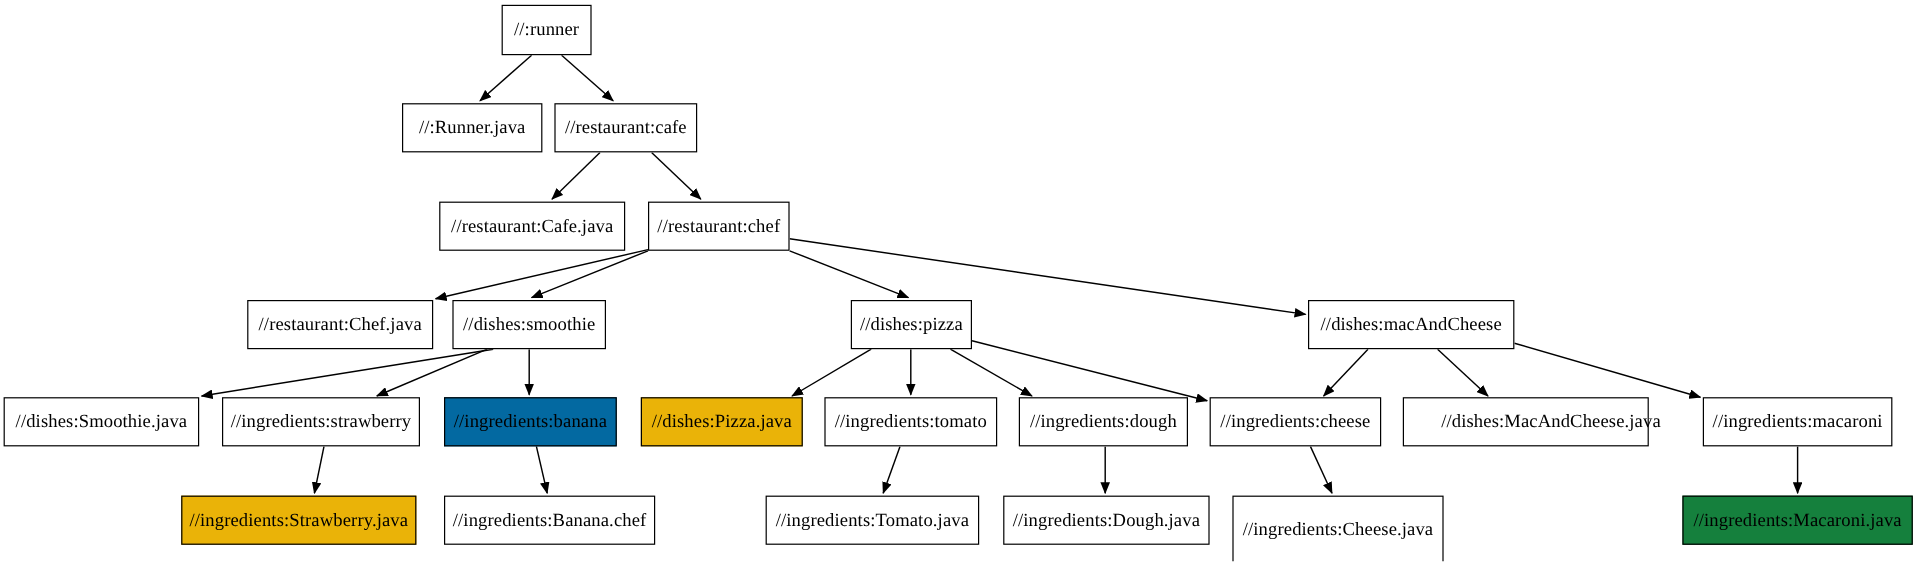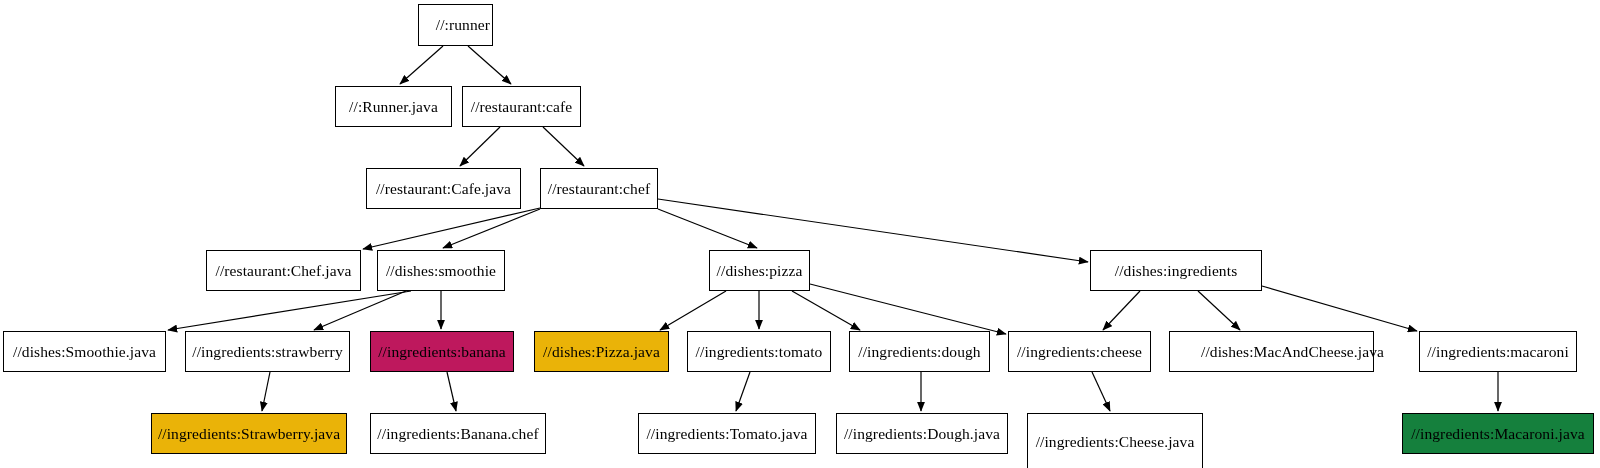--- a/index.html
+++ b/index.html
@@ -73,21 +73,21 @@
         <line x1="1262" y1="286" x2="1417" y2="331" stroke="#000000" stroke-width="1.2" marker-end="url(#arrowhead)"></line>
         <line x1="270" y1="372" x2="262" y2="411" stroke="#000000" stroke-width="1.2" marker-end="url(#arrowhead)"></line>
         <line x1="447" y1="372" x2="456" y2="411" stroke="#000000" stroke-width="1.2" marker-end="url(#arrowhead)"></line>
         <line x1="750" y1="372" x2="736" y2="411" stroke="#000000" stroke-width="1.2" marker-end="url(#arrowhead)"></line>
         <line x1="921" y1="372" x2="921" y2="411" stroke="#000000" stroke-width="1.2" marker-end="url(#arrowhead)"></line>
         <line x1="1092" y1="372" x2="1110" y2="411" stroke="#000000" stroke-width="1.2" marker-end="url(#arrowhead)"></line>
         <line x1="1498" y1="372" x2="1498" y2="411" stroke="#000000" stroke-width="1.2" marker-end="url(#arrowhead)"></line>
       </g>
   </svg>
   <div id="nodes-layer">
-      <div class="node" style="left: 418px; top: 4px; width: 75px; height: 42px; border-color: rgb(0, 0, 0); background: rgb(255, 255, 255); justify-content: flex-end;">
+      <div class="node" style="left: 418px; top: 4px; width: 75px; height: 42px; border-color: rgb(0, 0, 0); background: rgb(255, 255, 255);">
         <span class="node-label">//:runner</span>
       </div>
       <div class="node" style="left: 335px; top: 86px; width: 117px; height: 41px; border-color: rgb(0, 0, 0); background: rgb(255, 255, 255);">
         <span class="node-label">//:Runner.java</span>
       </div>
       <div class="node" style="left: 462px; top: 86px; width: 119px; height: 41px; border-color: rgb(0, 0, 0); background: rgb(255, 255, 255);">
         <span class="node-label">//restaurant:cafe</span>
       </div>
       <div class="node" style="left: 366px; top: 168px; width: 155px; height: 41px; border-color: rgb(0, 0, 0); background: rgb(255, 255, 255);">
         <span class="node-label">//restaurant:Cafe.java</span>
@@ -98,29 +98,29 @@
       <div class="node" style="left: 206px; top: 250px; width: 155px; height: 41px; border-color: rgb(0, 0, 0); background: rgb(255, 255, 255);">
         <span class="node-label">//restaurant:Chef.java</span>
       </div>
       <div class="node" style="left: 377px; top: 250px; width: 128px; height: 41px; border-color: rgb(0, 0, 0); background: rgb(255, 255, 255);">
         <span class="node-label">//dishes:smoothie</span>
       </div>
       <div class="node" style="left: 709px; top: 250px; width: 101px; height: 41px; border-color: rgb(0, 0, 0); background: rgb(255, 255, 255);">
         <span class="node-label">//dishes:pizza</span>
       </div>
       <div class="node" style="left: 1090px; top: 250px; width: 172px; height: 41px; border-color: rgb(0, 0, 0); background: rgb(255, 255, 255);">
-        <span class="node-label">//dishes:ingredients</span>
+        <span class="node-label">//dishes:macAndCheese</span>
       </div>
       <div class="node" style="left: 3px; top: 331px; width: 163px; height: 41px; border-color: rgb(0, 0, 0); background: rgb(255, 255, 255);">
         <span class="node-label">//dishes:Smoothie.java</span>
       </div>
       <div class="node" style="left: 185px; top: 331px; width: 165px; height: 41px; border-color: rgb(0, 0, 0); background: rgb(255, 255, 255);">
         <span class="node-label">//ingredients:strawberry</span>
       </div>
-      <div class="node" style="left: 370px; top: 331px; width: 144px; height: 41px; border-color: rgb(0, 0, 0); background: #be185d;">
+      <div class="node" style="left: 370px; top: 331px; width: 144px; height: 41px; border-color: rgb(0, 0, 0); background: #0369a1;">
         <span class="node-label">//ingredients:banana</span>
       </div>
       <div class="node" style="left: 534px; top: 331px; width: 135px; height: 41px; border-color: rgb(0, 0, 0); background: #eab308;">
         <span class="node-label">//dishes:Pizza.java</span>
       </div>
       <div class="node" style="left: 687px; top: 331px; width: 144px; height: 41px; border-color: rgb(0, 0, 0); background: rgb(255, 255, 255);">
         <span class="node-label">//ingredients:tomato</span>
       </div>
       <div class="node" style="left: 849px; top: 331px; width: 141px; height: 41px; border-color: rgb(0, 0, 0); background: rgb(255, 255, 255);">
         <span class="node-label">//ingredients:dough</span>

